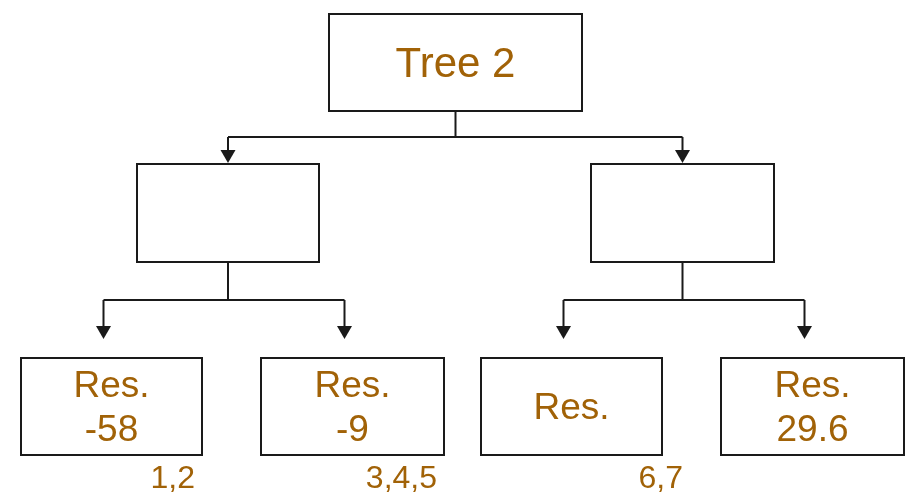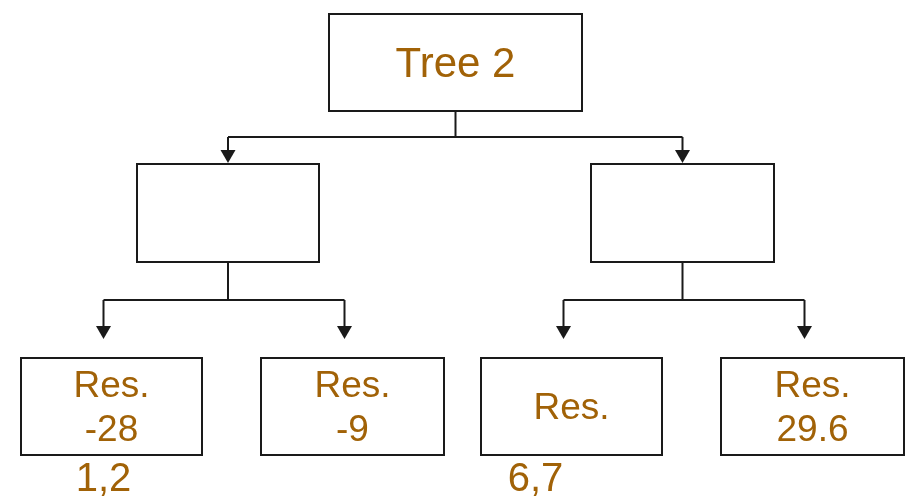--- a/index.html
+++ b/index.html
@@ -60,28 +60,28 @@
     margin-left: 8px;
   }
   .leaf-1 { left: 12px;  width: 183px; }
   .leaf-2 { left: 252px; width: 185px; }
   .leaf-3 { left: 472px; width: 183px; }
   .leaf-4 { left: 712px; width: 185px; }
   .sample-label {
     position: absolute;
     top: 452px;
     height: 50px;
-    font-size: 40px;
+    font-size: 32px;
     line-height: 50px;
-    text-align: center;
+    text-align: right;
     z-index: 1;
   }
   .sample-1 { left: 12px;  width: 183px; }
   .sample-2 { left: 252px; width: 185px; }
-  .sample-3 { left: 444px; width: 183px; }
+  .sample-3 { left: 500px; width: 183px; }
   .sample-4 { left: 712px; width: 185px; }
 </style>
 </head>
 <body>
 
 <div id="canvas">
 
   <svg id="connectors" viewBox="0 0 908 504" xmlns="http://www.w3.org/2000/svg">
 
     <path d="M455.5,112 V137 M228,137 H682.5 M228,137 V151 M682.5,137 V151"></path>
@@ -103,30 +103,31 @@
 
   <div class="node node-mid-left">
     <span></span>
   </div>
   <div class="node node-mid-right">
     <span></span>
   </div>
 
   <div class="node leaf leaf-1">
     <span>Res.</span>
-    <span>-28</span>
+    <span>-58</span>
   </div>
   <div class="node leaf leaf-2">
     <span>Res.</span>
     <span>-9</span>
   </div>
   <div class="node leaf leaf-3">
     <span>Res.</span>
   </div>
   <div class="node leaf leaf-4">
     <span>Res.</span>
     <span>29.6</span>
   </div>
 
   <div class="sample-label sample-1">1,2</div>
+  <div class="sample-label sample-2">3,4,5</div>
   <div class="sample-label sample-3">6,7</div>
 
 </div>
 
 </body></html>

